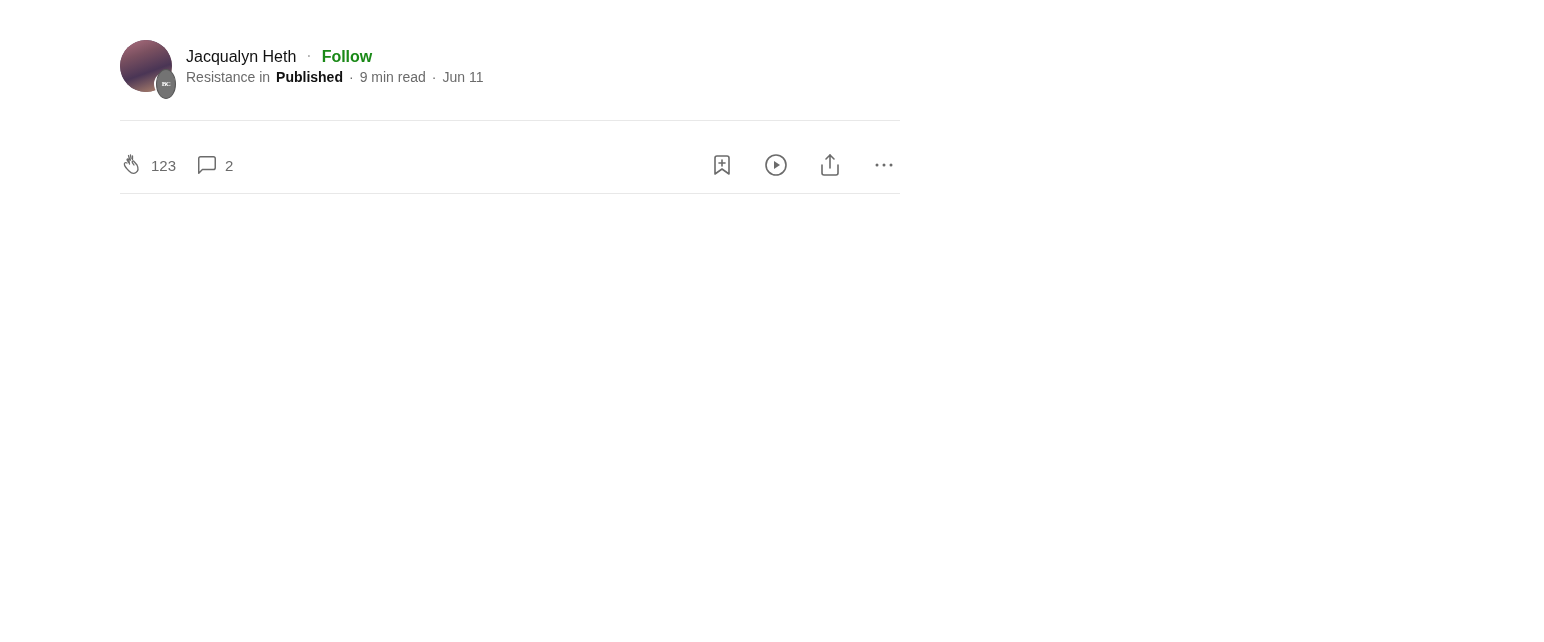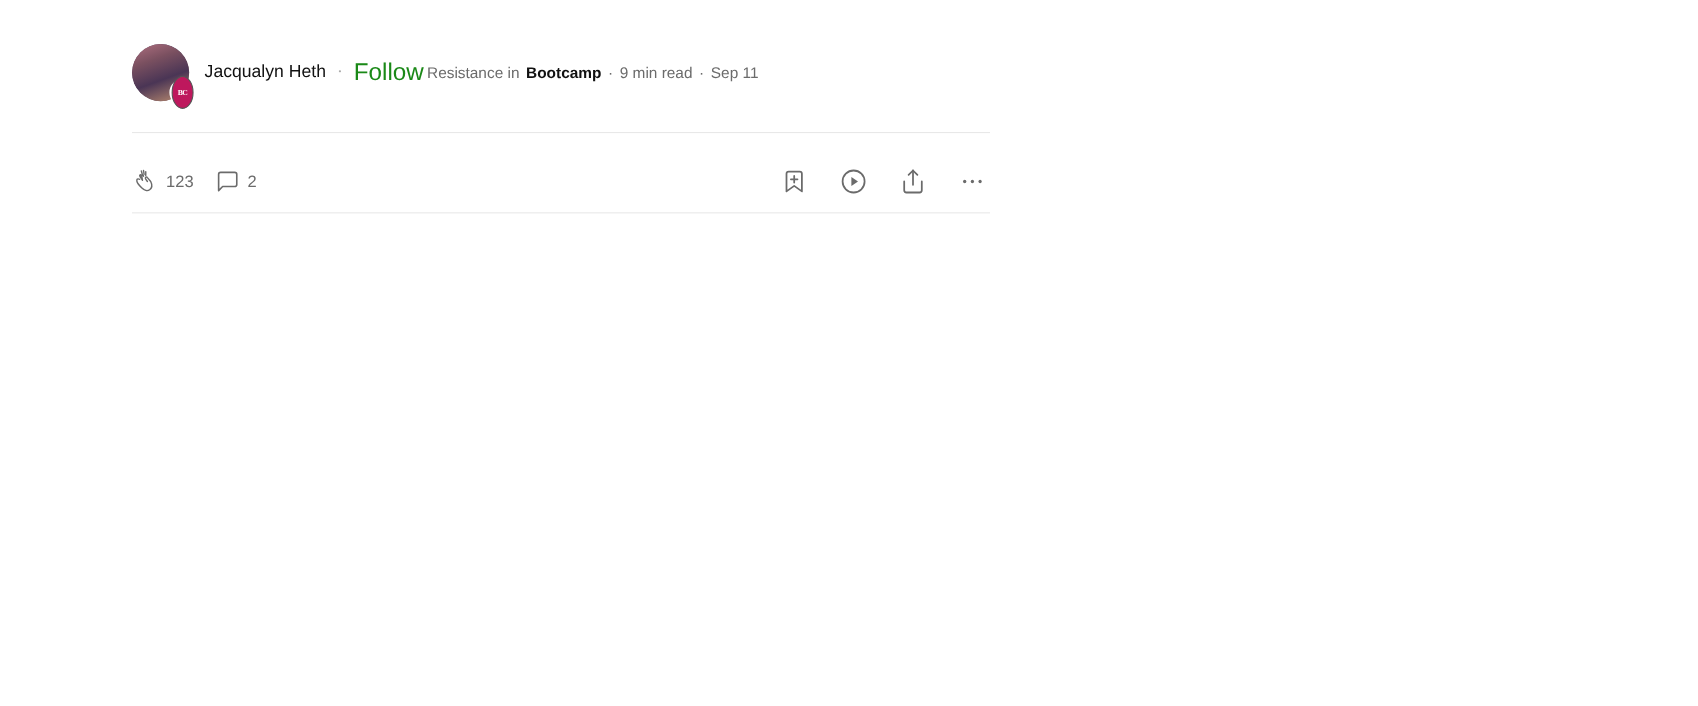--- a/index.html
+++ b/index.html
@@ -86,35 +86,35 @@
       border: 2px solid #fff;
       display: flex;
       align-items: center;
       justify-content: center;
     }
 
     .publication-badge-inner {
       width: 20px;
       height: 30px;
       border-radius: 50%;
-      background: #be185d;
+      background: #737373;
       display: flex;
       align-items: center;
       justify-content: center;
       font-size: 7px;
       color: #fff;
       font-weight: 700;
       letter-spacing: -0.5px;
       font-family: Georgia, serif;
       border: 1.5px solid #555;
     }
 
     .author-meta {
       display: flex;
-      flex-direction: row;
+      flex-direction: column;
       gap: 3px;
     }
 
     .author-name-row {
       display: flex;
       align-items: center;
       gap: 10px;
       font-size: 16px;
     }
 
@@ -124,22 +124,22 @@
       font-family: -apple-system, BlinkMacSystemFont, 'Segoe UI', sans-serif;
     }
 
     .dot-separator {
       color: #aaa;
       font-size: 16px;
     }
 
     .follow-btn {
       color: #1a8917;
-      font-weight: 400;
-      font-size: 22px;
+      font-weight: 700;
+      font-size: 16px;
       font-family: -apple-system, BlinkMacSystemFont, 'Segoe UI', sans-serif;
       background: none;
       border: none;
       cursor: pointer;
       padding: 0;
     }
 
     .article-info-row {
       font-size: 14px;
       color: #6b6b6b;
@@ -242,25 +242,25 @@
     </div>
 
     <div class="author-meta">
       <div class="author-name-row">
         <span class="author-name">Jacqualyn Heth</span>
         <span class="dot-separator">·</span>
         <button class="follow-btn">Follow</button>
       </div>
       <div class="article-info-row">
         <span>Resistance in</span>
-        <span class="publication-name">Bootcamp</span>
+        <span class="publication-name">Published</span>
         <span>·</span>
         <span>9 min read</span>
         <span>·</span>
-        <span>Sep 11</span>
+        <span>Jun 11</span>
       </div>
     </div>
   </div>
 </div>
 
 <div class="divider-line"></div>
 
 <div class="action-bar">
   <div class="action-bar-left">
     <button class="action-item">

